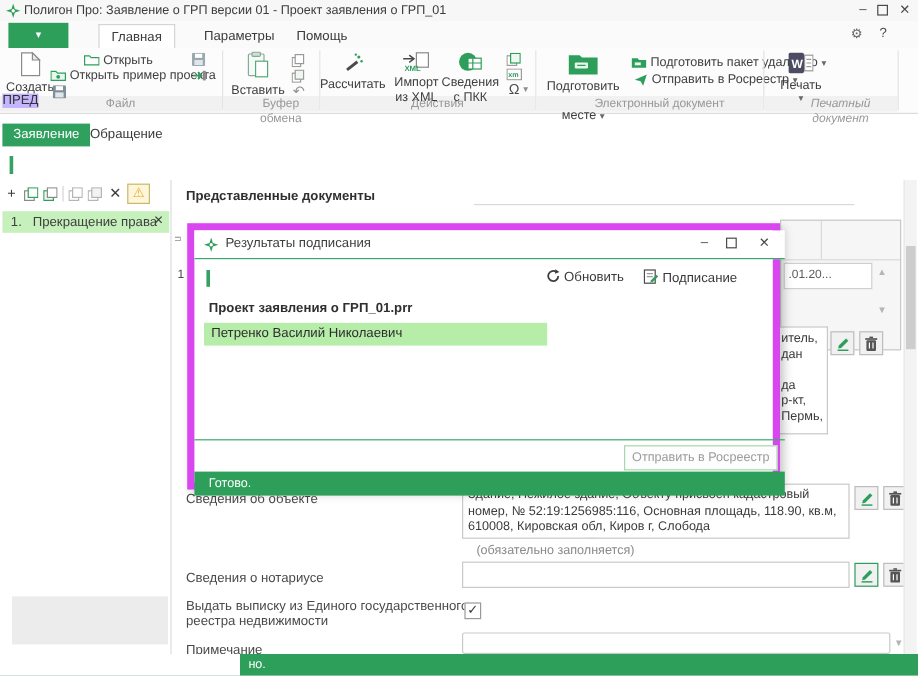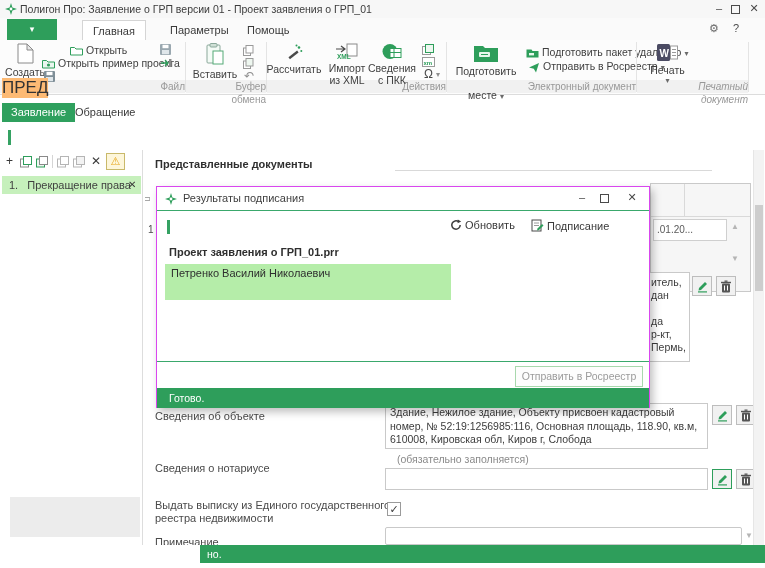--- a/index.html
+++ b/index.html
@@ -26,44 +26,44 @@
   
   #tabrow { left:0; top:18px; width:765px; height:22px; background:#fafafa; }
   #appmenu { left:7px; top:1px; width:50px; height:21px; background:#2e9e5b; color:#fff;
     text-align:center; line-height:20px; font-size:9px; }
   .rtab { top:2px; height:20px; padding:4px 10px 0 10px; font-size:11px; color:#3a3a3a; }
   .rtab.active { background:#fff; border:1px solid #d5d5d5; border-bottom:none; }
   
   #ribbon { left:0; top:40px; width:765px; height:55px; background:#fcfcfc; border-bottom:1px solid #dcdcdc; }
   .gsep { top:2px; width:1px; height:50px; background:#e4e4e4; }
   .gstrip { top:40px; height:13px; background:#f1f1f1; color:#989898; font-size:10px;
-    text-align:right; line-height:13px;padding-left:16px; }
+    text-align:center; line-height:13px;padding-left:16px; }
   .rlbl { font-size:10.5px; color:#3f3f3f; }
   .ctr { text-align:center; }
   
   .doctab { top:103px; height:19px; padding:3px 9px 0 9px; font-size:11px; }
   .doctab.active { background:#2fa05e; color:#fff; }
   
   #secbar { left:8px; top:130px; width:3px; height:15px; background:#35a263; }
   #sectitle { left:16px; top:131px; color:#35a263; font-size:11.5px; }
   
   #leftpanel { left:0; top:150px; width:143px; height:395px; background:#fff; border-right:1px solid #ddd; }
   .ltool { top:4px; font-size:12px; color:#3a3a3a; }
   #treeitem { left:2px; top:26px; width:139px; height:18px; background:#c6f0bc; line-height:18px; }
   #leftgrey { left:10px; top:347px; width:130px; height:40px; background:#ececec; }
   
   .formline { background:#d9d9d9; height:1px; }
   
   #dlg { left:156px; top:186px; width:494px; height:222px; background:#fff;
-    border:1px solid #d946ef; box-shadow:3px 4px 8px rgba(0,0,0,.25); z-index:40; }
+    border:6px solid #d946ef; box-shadow:3px 4px 8px rgba(0,0,0,.25); z-index:40; }
   #dlg-title { left:0; top:0; width:492px; height:24px; border-bottom:1px solid #3aa86c; background:#fff; }
   #dlg-head-bar { left:10px; top:33px; width:3px; height:14px; background:#35a263; }
   #dlg-head { left:18px; top:33px; color:#35a263; font-size:11.5px; }
   #dlg-file { left:12px; top:59px; font-weight:bold; font-size:11px; color:#2f2f2f; }
-  #dlg-signer { left:8px; top:77px; width:286px; height:36px; background:#b5eda9; line-height:19px; }
+  #dlg-signer { left:8px; top:77px; width:286px; height:19px; background:#b5eda9; line-height:19px; }
   #dlg-sep { left:0; top:174px; width:492px; height:1px; background:#3aa86c; }
   #dlg-send { left:358px; top:179px; width:128px; height:21px; background:#fdfdfd;
     border:1px solid #a8d8ad; color:#9b9b9b; font-size:10.5px; text-align:center; line-height:19px; }
   #dlg-status { left:0; top:201px; width:492px; height:20px; background:#2e9e5b; color:#fff;
     font-size:10.5px; line-height:20px; padding-left:12px; }
   .dlg-act { font-size:11px; color:#3a3a3a; }
   
   #statusbar { left:0; top:545px; width:765px; height:18px; background:#2e9e5b; z-index:5; }
   #statusnotch { left:0; top:545px; width:200px; height:18px; background:#fff; z-index:6; }
   #statusfrag { left:207px; top:548px; color:#fff; font-size:10.5px; z-index:7; }
@@ -100,21 +100,21 @@
     <span class="abs rtab" style="left:237px;">Помощь</span>
     <span class="abs" style="left:709px;top:4px;color:#6a6a6a;font-size:11px;">⚙</span>
     <span class="abs" style="left:733px;top:4px;color:#4a4a4a;font-size:11px;">?</span>
   </div>
 
   <div class="abs" id="ribbon">
 
     <div class="abs gstrip" style="left:0;width:185px;">
       <span>Файл</span>
     </div>
-    <span class="abs" style="left:2px;top:38px;font-size:17px;color:#333;z-index:2;background:#fdba74;">ПРЕД</span>
+    <span class="abs" style="left:2px;top:38px;font-size:11px;color:#333;z-index:2;background:#c4b5fd;">ПРЕД</span>
     <div class="abs ctr" style="left:4px;top:3px;width:42px;">
       <span style="display:inline-block">
         <svg width="17" height="21" viewBox="0 0 17 21">
             <path d="M1 1 h9 l6 6 v13 h-15 z" fill="#fff" stroke="#8a8a8a"></path>
             <path d="M10 1 l6 6 h-6 z" fill="#e8e8e8" stroke="#8a8a8a"></path>
           </svg>
       </span>
       <div class="rlbl">Создать</div>
     </div>
     <div class="abs" style="left:42px;top:4px;padding-left:28px;">
@@ -400,21 +400,21 @@
           <rect x="2" y="3.5" width="8" height="9" rx="1" fill="#555"></rect>
           <rect x="1" y="1.8" width="10" height="1.4" fill="#555"></rect>
           <rect x="4.5" y="0.5" width="3" height="1.3" fill="#555"></rect>
           <line x1="4.5" y1="5.5" x2="4.5" y2="10.5" stroke="#fff"></line>
           <line x1="7.5" y1="5.5" x2="7.5" y2="10.5" stroke="#fff"></line>
         </svg>
     </span>
   </div>
   <span class="abs" style="left:385px;top:453px;font-size:10.5px;color:#8a8a8a;margin-left:12px;">(обязательно заполняется)</span>
 
-  <span class="abs lbl" style="left:155px;top:462px;">Сведения о нотариусе</span>
+  <span class="abs lbl" style="left:155px;top:476px;">Сведения о нотариусе</span>
   <div class="abs field" style="left:385px;top:468px;width:323px;height:22px;"></div>
   <div class="abs icon-btn" style="left:712px;top:469px;border-color:#2e9e5b;">
     <span>
       <svg width="13" height="13" viewBox="0 0 13 13">
           <path d="M3 8 L9 2 L11 4 L5 10 L2.5 10.5 Z" fill="#2e9e5b"></path>
           <rect x="2" y="11.3" width="9" height="1.2" fill="#2e9e5b"></rect>
         </svg>
     </span>
   </div>
   <div class="abs icon-btn" style="left:736px;top:469px;">

